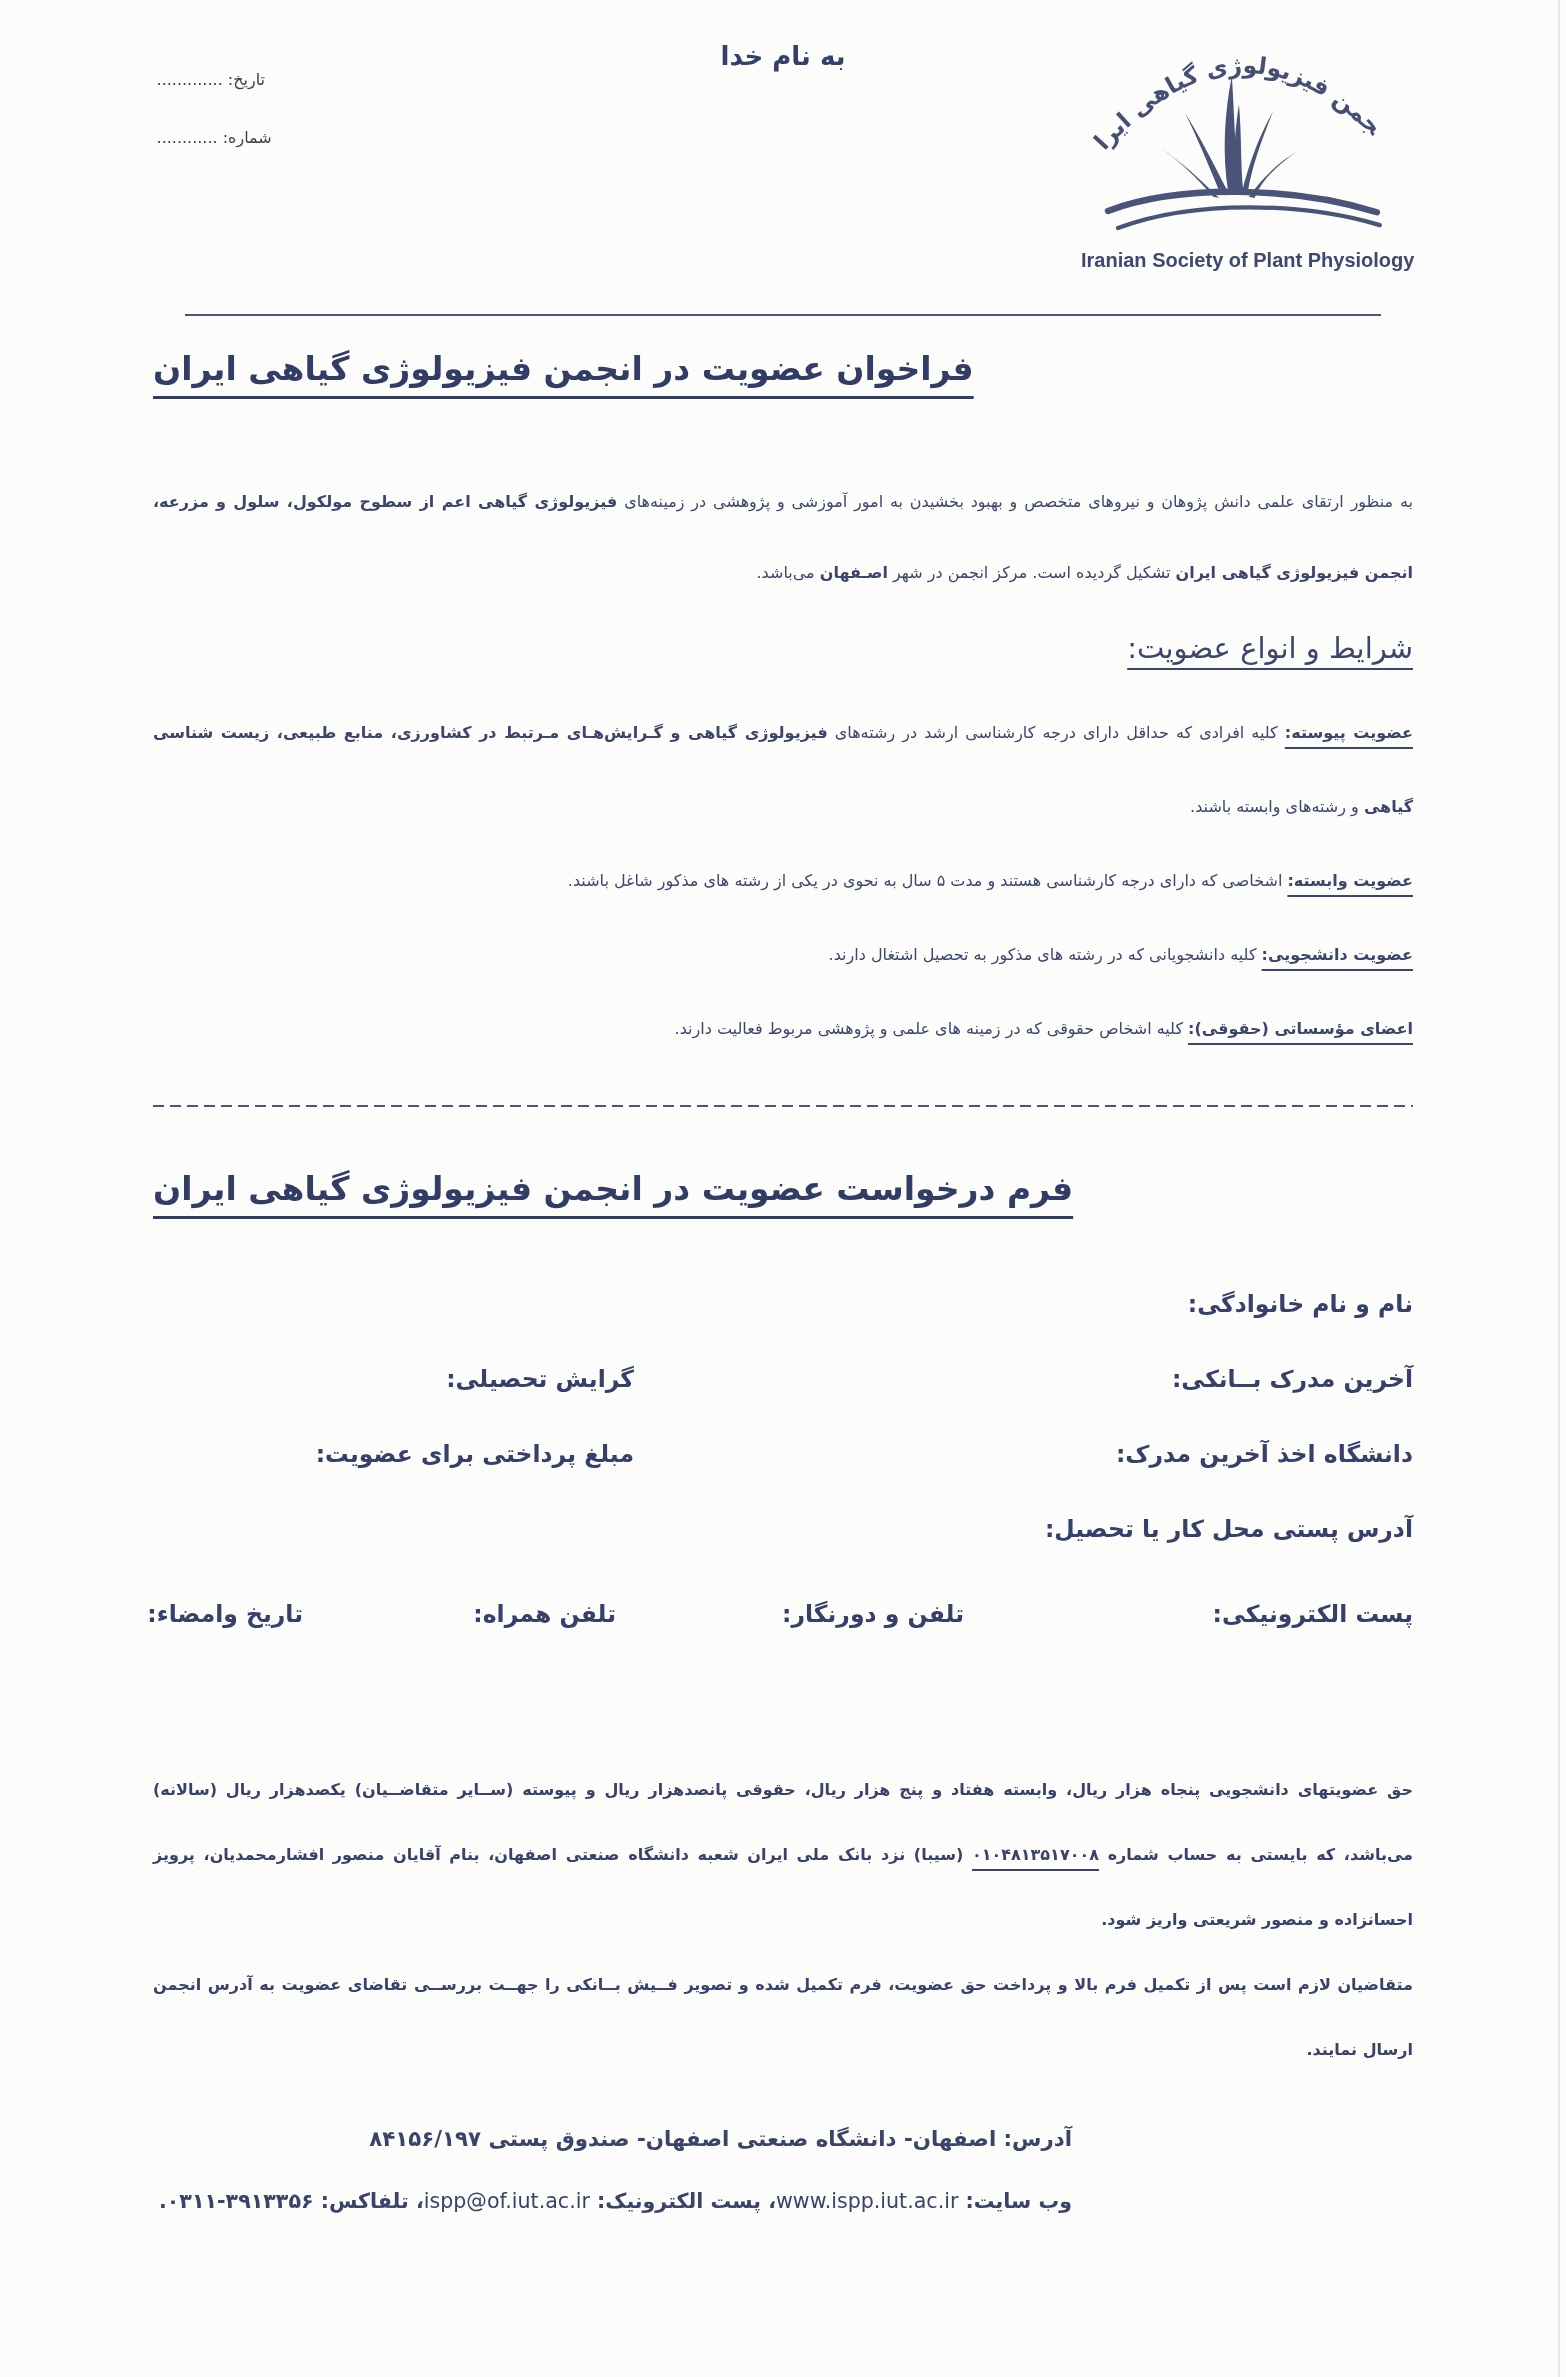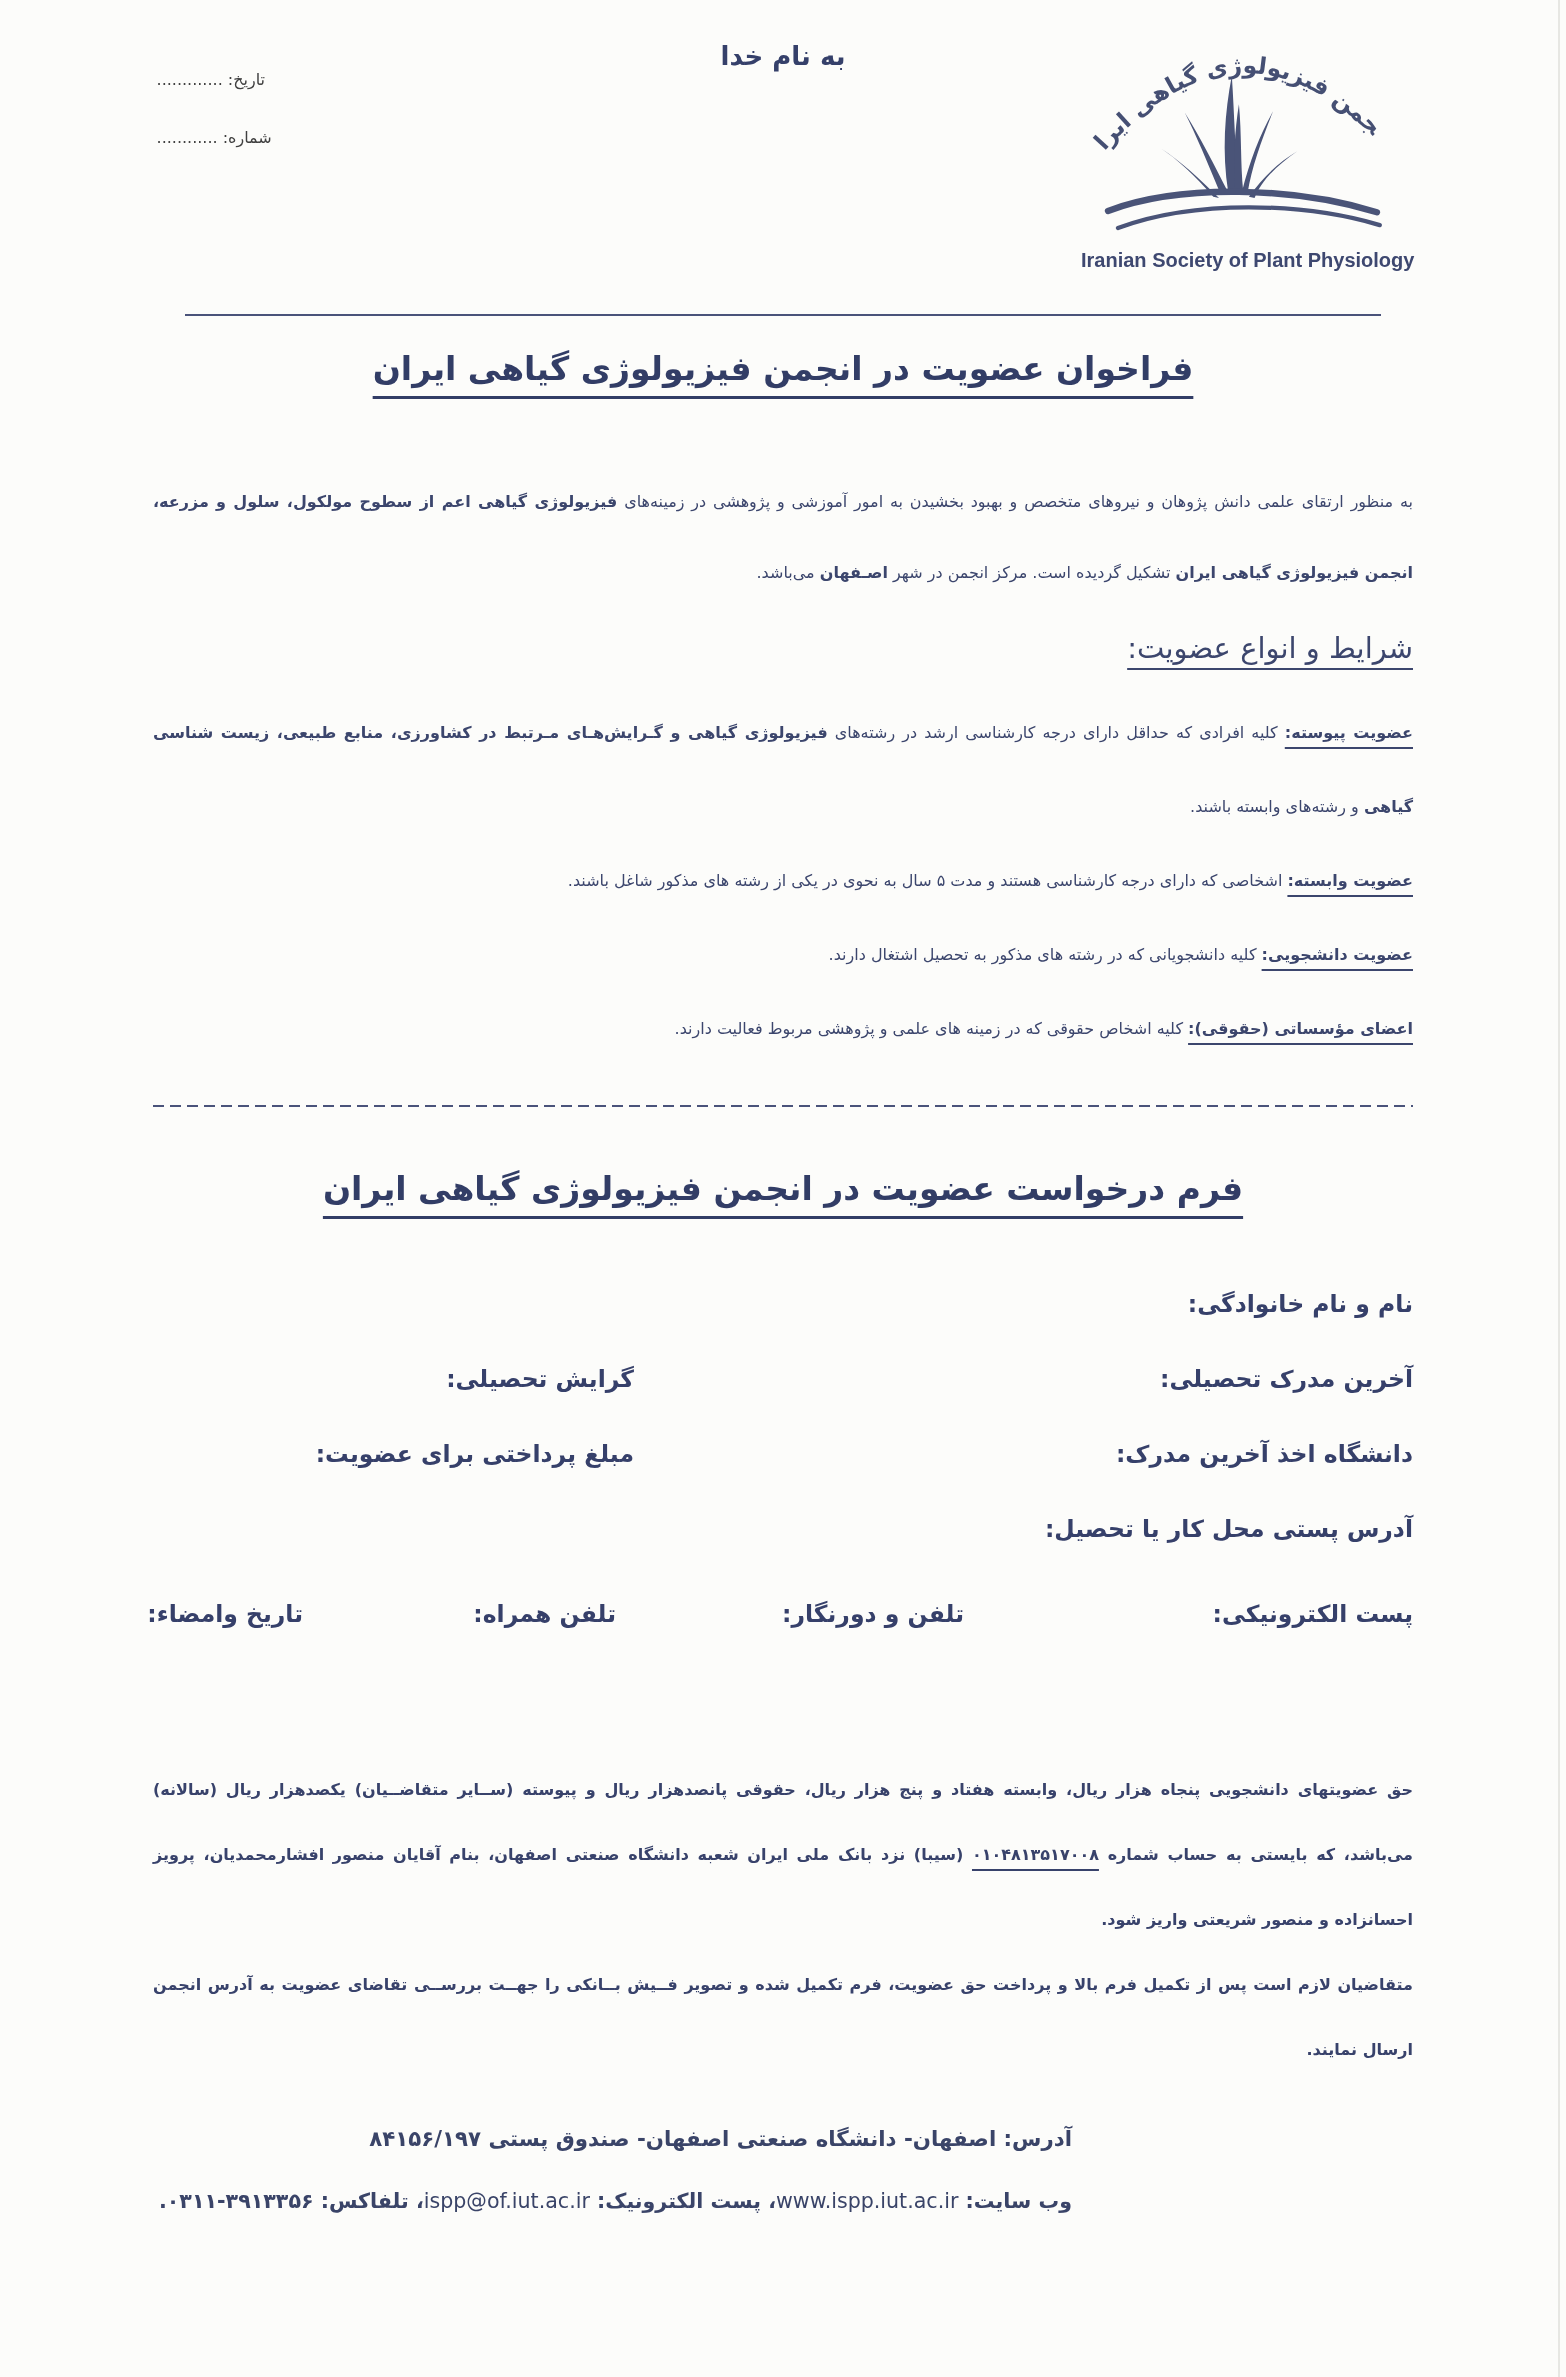--- a/index.html
+++ b/index.html
@@ -37,21 +37,21 @@
   }
   .logo svg{display:block;}
   .logo-cap{
     font-family:"Liberation Sans","DejaVu Sans",sans-serif;
     font-weight:bold;font-size:20px;color:#3e4870;
     white-space:nowrap;direction:ltr;margin-top:1.4px;
   }
   .rule{border-top:2.8px solid #4a537a;margin:0 32px;}
   
   .title{
-    text-align:center;font-weight:bold;font-size:33px;
+    text-align:left;font-weight:bold;font-size:33px;
     color:#323d66;margin:25.6px 0 0;line-height:53px;
   }
   .title .u{
     text-decoration:underline;
     text-underline-offset:15.6px;
     text-decoration-thickness:2.8px;
   }
   .t2{margin-top:53px;line-height:57px;}
   
   .para{font-size:16px;text-align:justify;margin:0;color:#3c466d;}
@@ -166,21 +166,21 @@
 
   <div class="dashes"></div>
 
   <h2 class="title t2"><span class="u">فرم درخواست عضویت در انجمن فیزیولوژی گیاهی ایران</span></h2>
 
   <div class="form">
     <div class="frow frow-first">
       <span class="flabel">نام و نام خانوادگی:</span>
     </div>
     <div class="frow">
-      <span class="flabel col-a">آخرین مدرک تحصیلی:</span>
+      <span class="flabel col-a">آخرین مدرک بــانکی:</span>
       <span class="flabel">گرایش تحصیلی:</span>
     </div>
     <div class="frow">
       <span class="flabel col-a">دانشگاه اخذ آخرین مدرک:</span>
       <span class="flabel">مبلغ پرداختی برای عضویت:</span>
     </div>
     <div class="frow">
       <span class="flabel">آدرس پستی محل کار یا تحصیل:</span>
     </div>
     <div class="frow frow-last">

